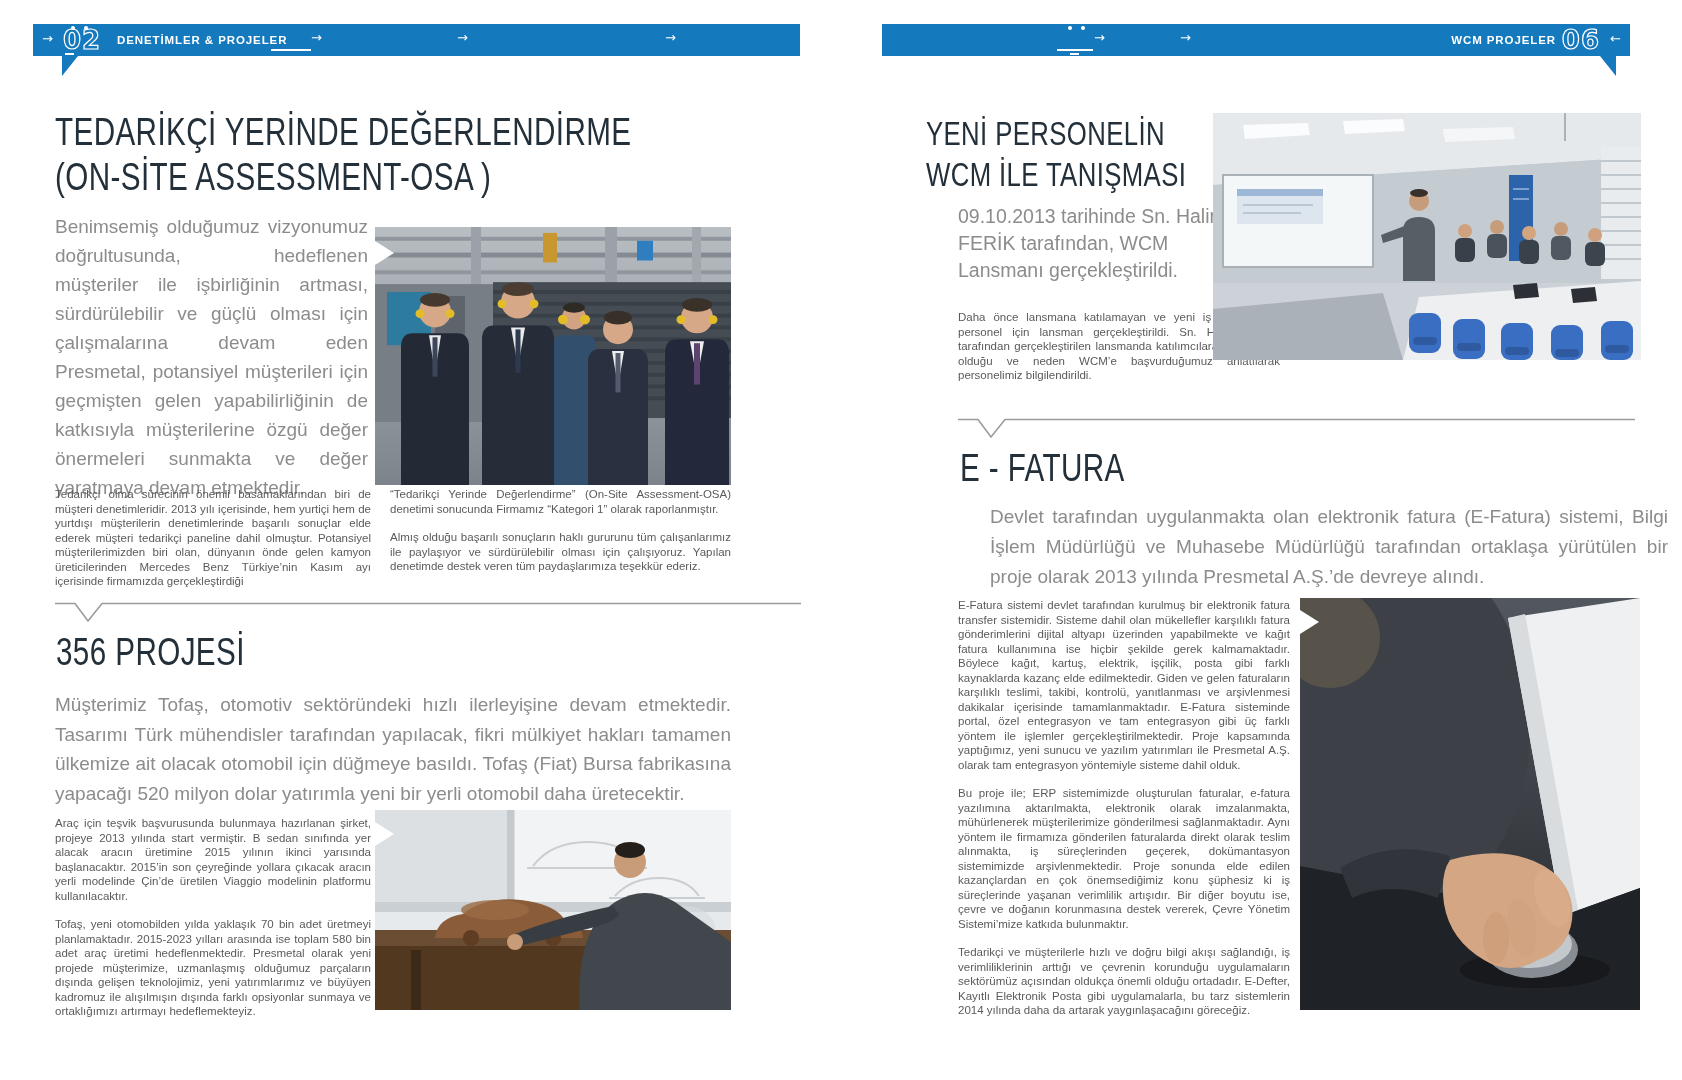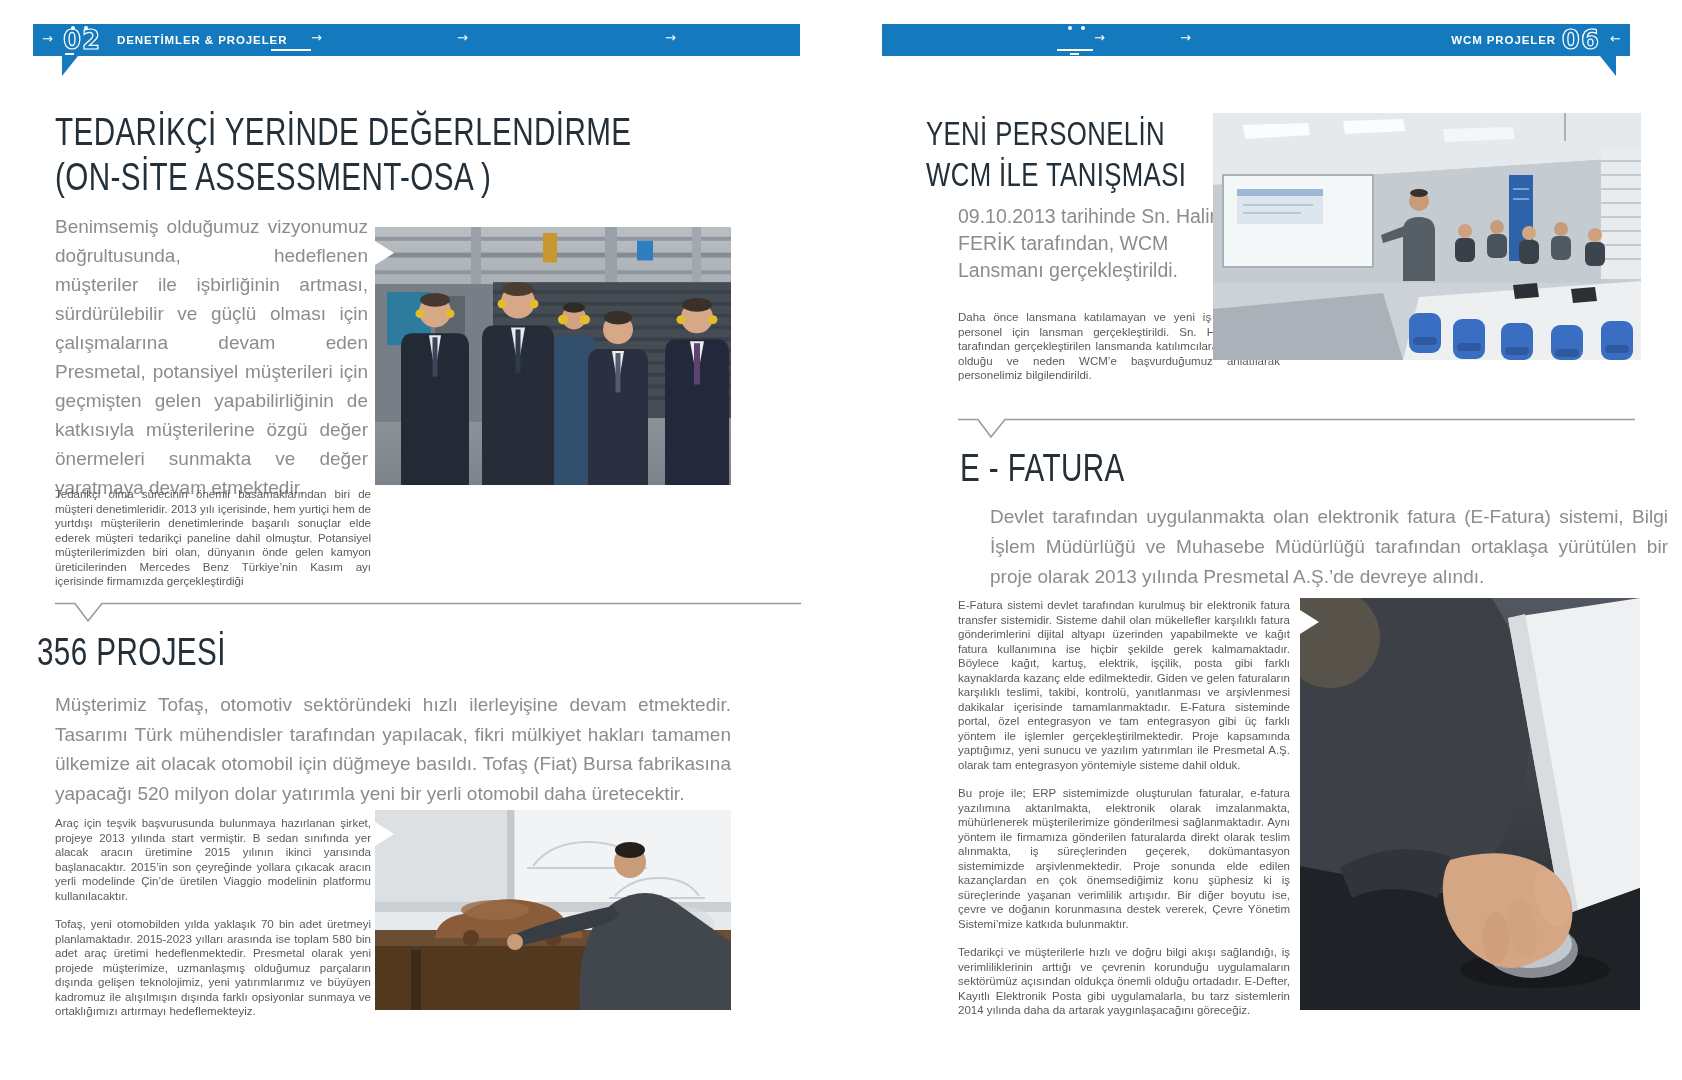--- a/index.html
+++ b/index.html
@@ -145,27 +145,29 @@
           <path d="M290 262 V128 Q290 114 302 114 H342 Q354 114 354 128 V262 Z" fill="#23293a"></path>
           <polygon points="315,116 329,116 322,154" fill="#eceded"></polygon>
           <rect x="319" y="118" width="6" height="42" fill="#5d4370"></rect>
         </g>
       </svg>
       <div class="notch" style="top:14px"></div>
     </div>
 
     <div class="abs small" style="left:55px;top:487px;width:316px">Tedarikçi olma sürecinin önemli basamaklarından biri de müşteri denetimleridir. 2013 yılı içerisinde, hem yurtiçi hem de yurtdışı müşterilerin denetimlerinde başarılı sonuçlar elde ederek müşteri tedarikçi paneline dahil olmuştur. Potansiyel müşterilerimizden biri olan, dünyanın önde gelen kamyon üreticilerinden Mercedes Benz Türkiye’nin Kasım ayı içerisinde firmamızda gerçekleştirdiği</div>
     <div class="abs small" style="left:390px;top:487px;width:341px">
+      <div class="para">“Tedarikçi Yerinde Değerlendirme” (On-Site Assessment-OSA) denetimi sonucunda Firmamız “Kategori 1” olarak raporlanmıştır.</div>
+      <div class="para">Almış olduğu başarılı sonuçların haklı gururunu tüm çalışanlarımız ile paylaşıyor ve sürdürülebilir olması için çalışıyoruz. Yapılan denetimde destek veren tüm paydaşlarımıza teşekkür ederiz.</div>
     </div>
 
     <svg class="abs" style="left:55px;top:602px" width="746" height="24" viewBox="0 0 746 24">
       <path d="M0 1.5 H20 L33 19 L47 1.5 H746" fill="none" stroke="#9b9b9b" stroke-width="1.6"></path>
     </svg>
 
-    <div class="abs" style="left:37px;top:630px">
+    <div class="abs" style="left:56px;top:630px">
       <div class="headline lg">356 PROJESİ</div>
     </div>
 
     <div class="abs intro" style="left:55px;top:690px;width:676px;line-height:29.5px">Müşterimiz Tofaş, otomotiv sektöründeki hızlı ilerleyişine devam etmektedir. Tasarımı Türk mühendisler tarafından yapılacak, fikri mülkiyet hakları tamamen ülkemize ait olacak otomobil için düğmeye basıldı. Tofaş (Fiat) Bursa fabrikasına yapacağı 520 milyon dolar yatırımla yeni bir yerli otomobil daha üretecektir.</div>
 
     <div class="abs small" style="left:55px;top:816px;width:316px">
       <div class="para">Araç için teşvik başvurusunda bulunmaya hazırlanan şirket, projeye 2013 yılında start vermiştir. B sedan sınıfında yer alacak aracın üretimine 2015 yılının ikinci yarısında başlanacaktır. 2015’in son çeyreğinde yollara çıkacak aracın yerli modelinde Çin’de üretilen Viaggio modelinin platformu kullanılacaktır.</div>
       <div class="para">Tofaş, yeni otomobilden yılda yaklaşık 70 bin adet üretmeyi planlamaktadır. 2015-2023 yılları arasında ise toplam 580 bin adet araç üretimi hedeflenmektedir. Presmetal olarak yeni projede müşterimize, uzmanlaşmış olduğumuz parçaların dışında gelişen teknolojimiz, yeni yatırımlarımız ve büyüyen kadromuz ile alışılmışın dışında farklı opsiyonlar sunmaya ve ortaklığımızı artırmayı hedeflemekteyiz.</div>
     </div>
 

